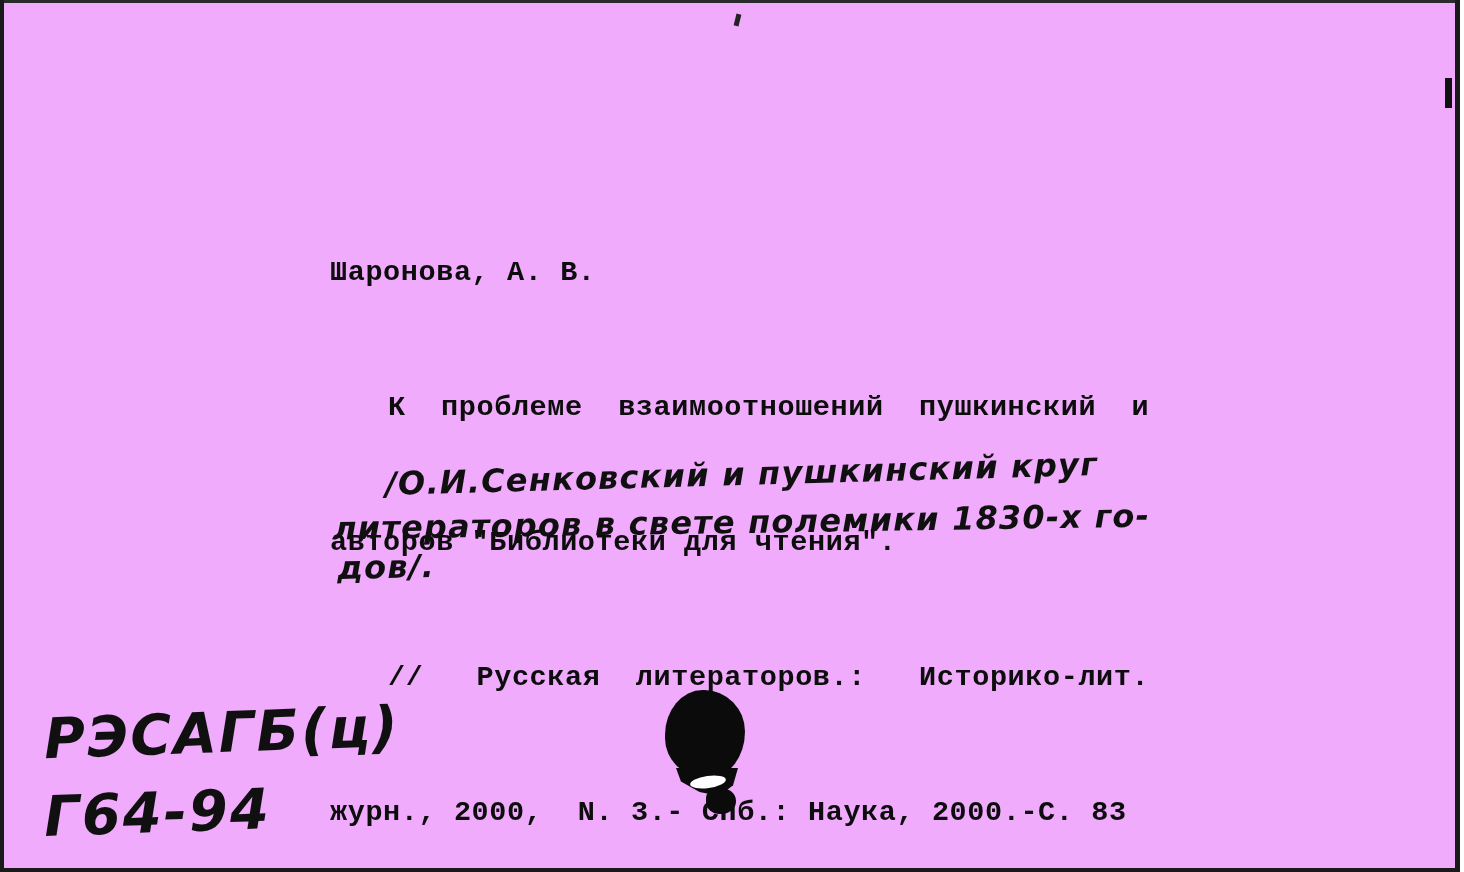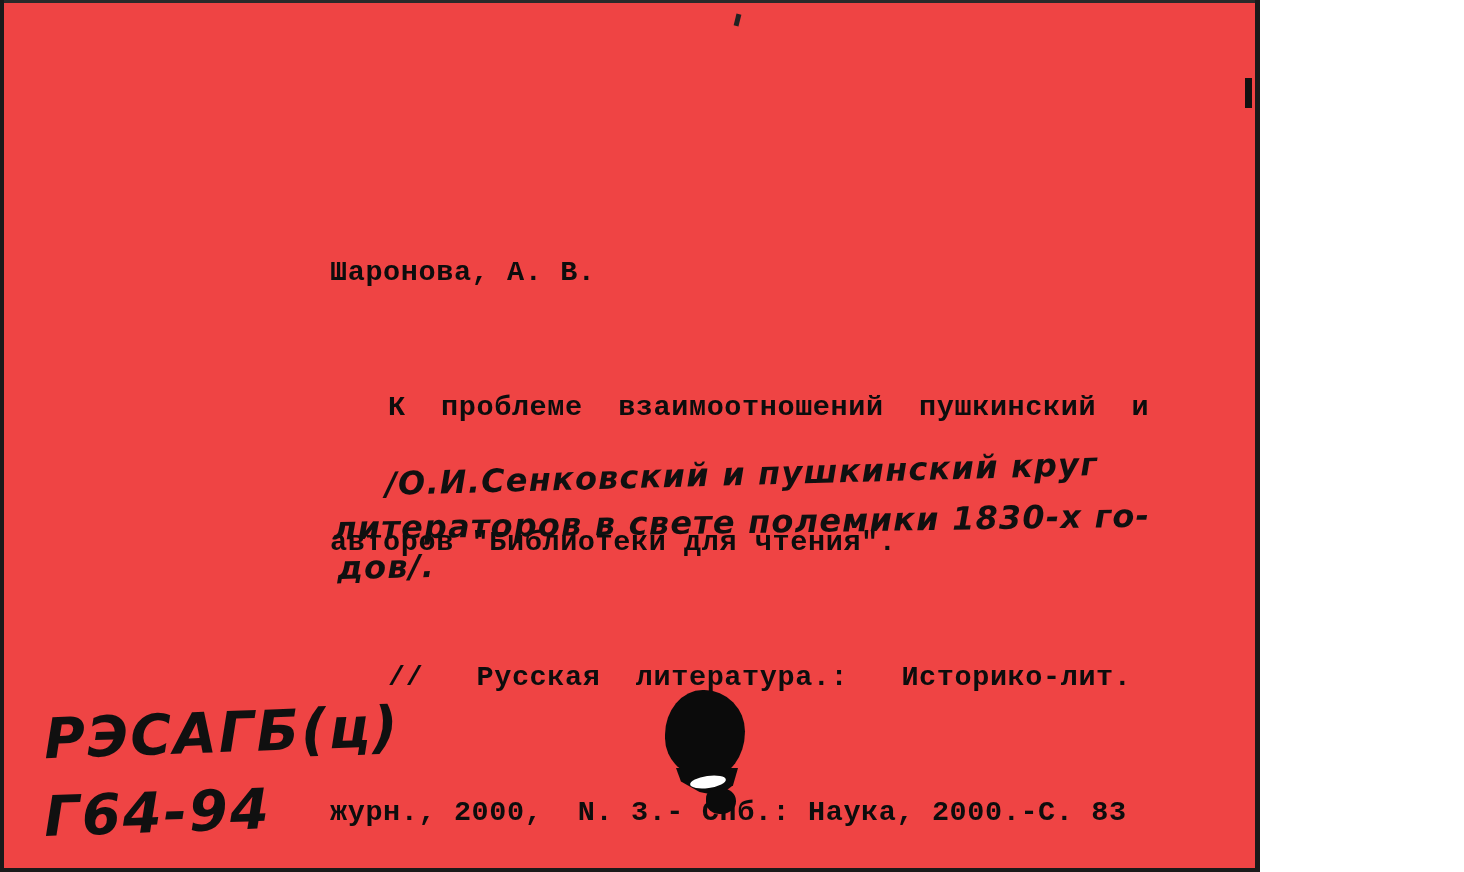--- a/index.html
+++ b/index.html
@@ -2,23 +2,23 @@
 <html><head>
 <meta charset="utf-8">
 <style>
   html, body {
     margin: 0;
     padding: 0;
     background: #ffffff;
   }
   #card {
     position: relative;
-    width: 1260px;
+    width: 1460px;
     height: 872px;
-    background: #ef4444;
+    background: #f0abfc;
     overflow: hidden;
     font-family: "Liberation Mono", "DejaVu Sans Mono", monospace;
   }
 
   
   .edge-left {
     position: absolute;
     left: 0;
     top: 0;
     width: 4px;
@@ -187,21 +187,21 @@
   <div class="edge-left"></div>
   <div class="edge-right"></div>
   <div class="edge-bottom"></div>
   <div class="tick-right"></div>
   <div class="speck-a"></div>
 
   <div class="typed">
     <span class="line">Шаронова, А. В.</span>
     <span class="line indent">К  проблеме  взаимоотношений  пушкинский  и</span>
     <span class="line">авторов "Библиотеки для чтения".</span>
-    <span class="line indent">//   Русская  литература.:   Историко-лит.</span>
+    <span class="line indent">//   Русская  литераторов.:   Историко-лит.</span>
     <span class="line">журн., 2000,  N. 3.- СПб.: Наука, 2000.-С. 83</span>
     
   </div>
 
   <div class="hand hand-1">/О.И.Сенковский и пушкинский круг</div>
   <div class="hand hand-2">литераторов в свете полемики 1830-х го-</div>
   <div class="hand hand-3">дов/.</div>
 
   <div class="shelf shelf-1">РЭСАГБ(ц)</div>
   <div class="shelf shelf-2">Г64-94</div>

